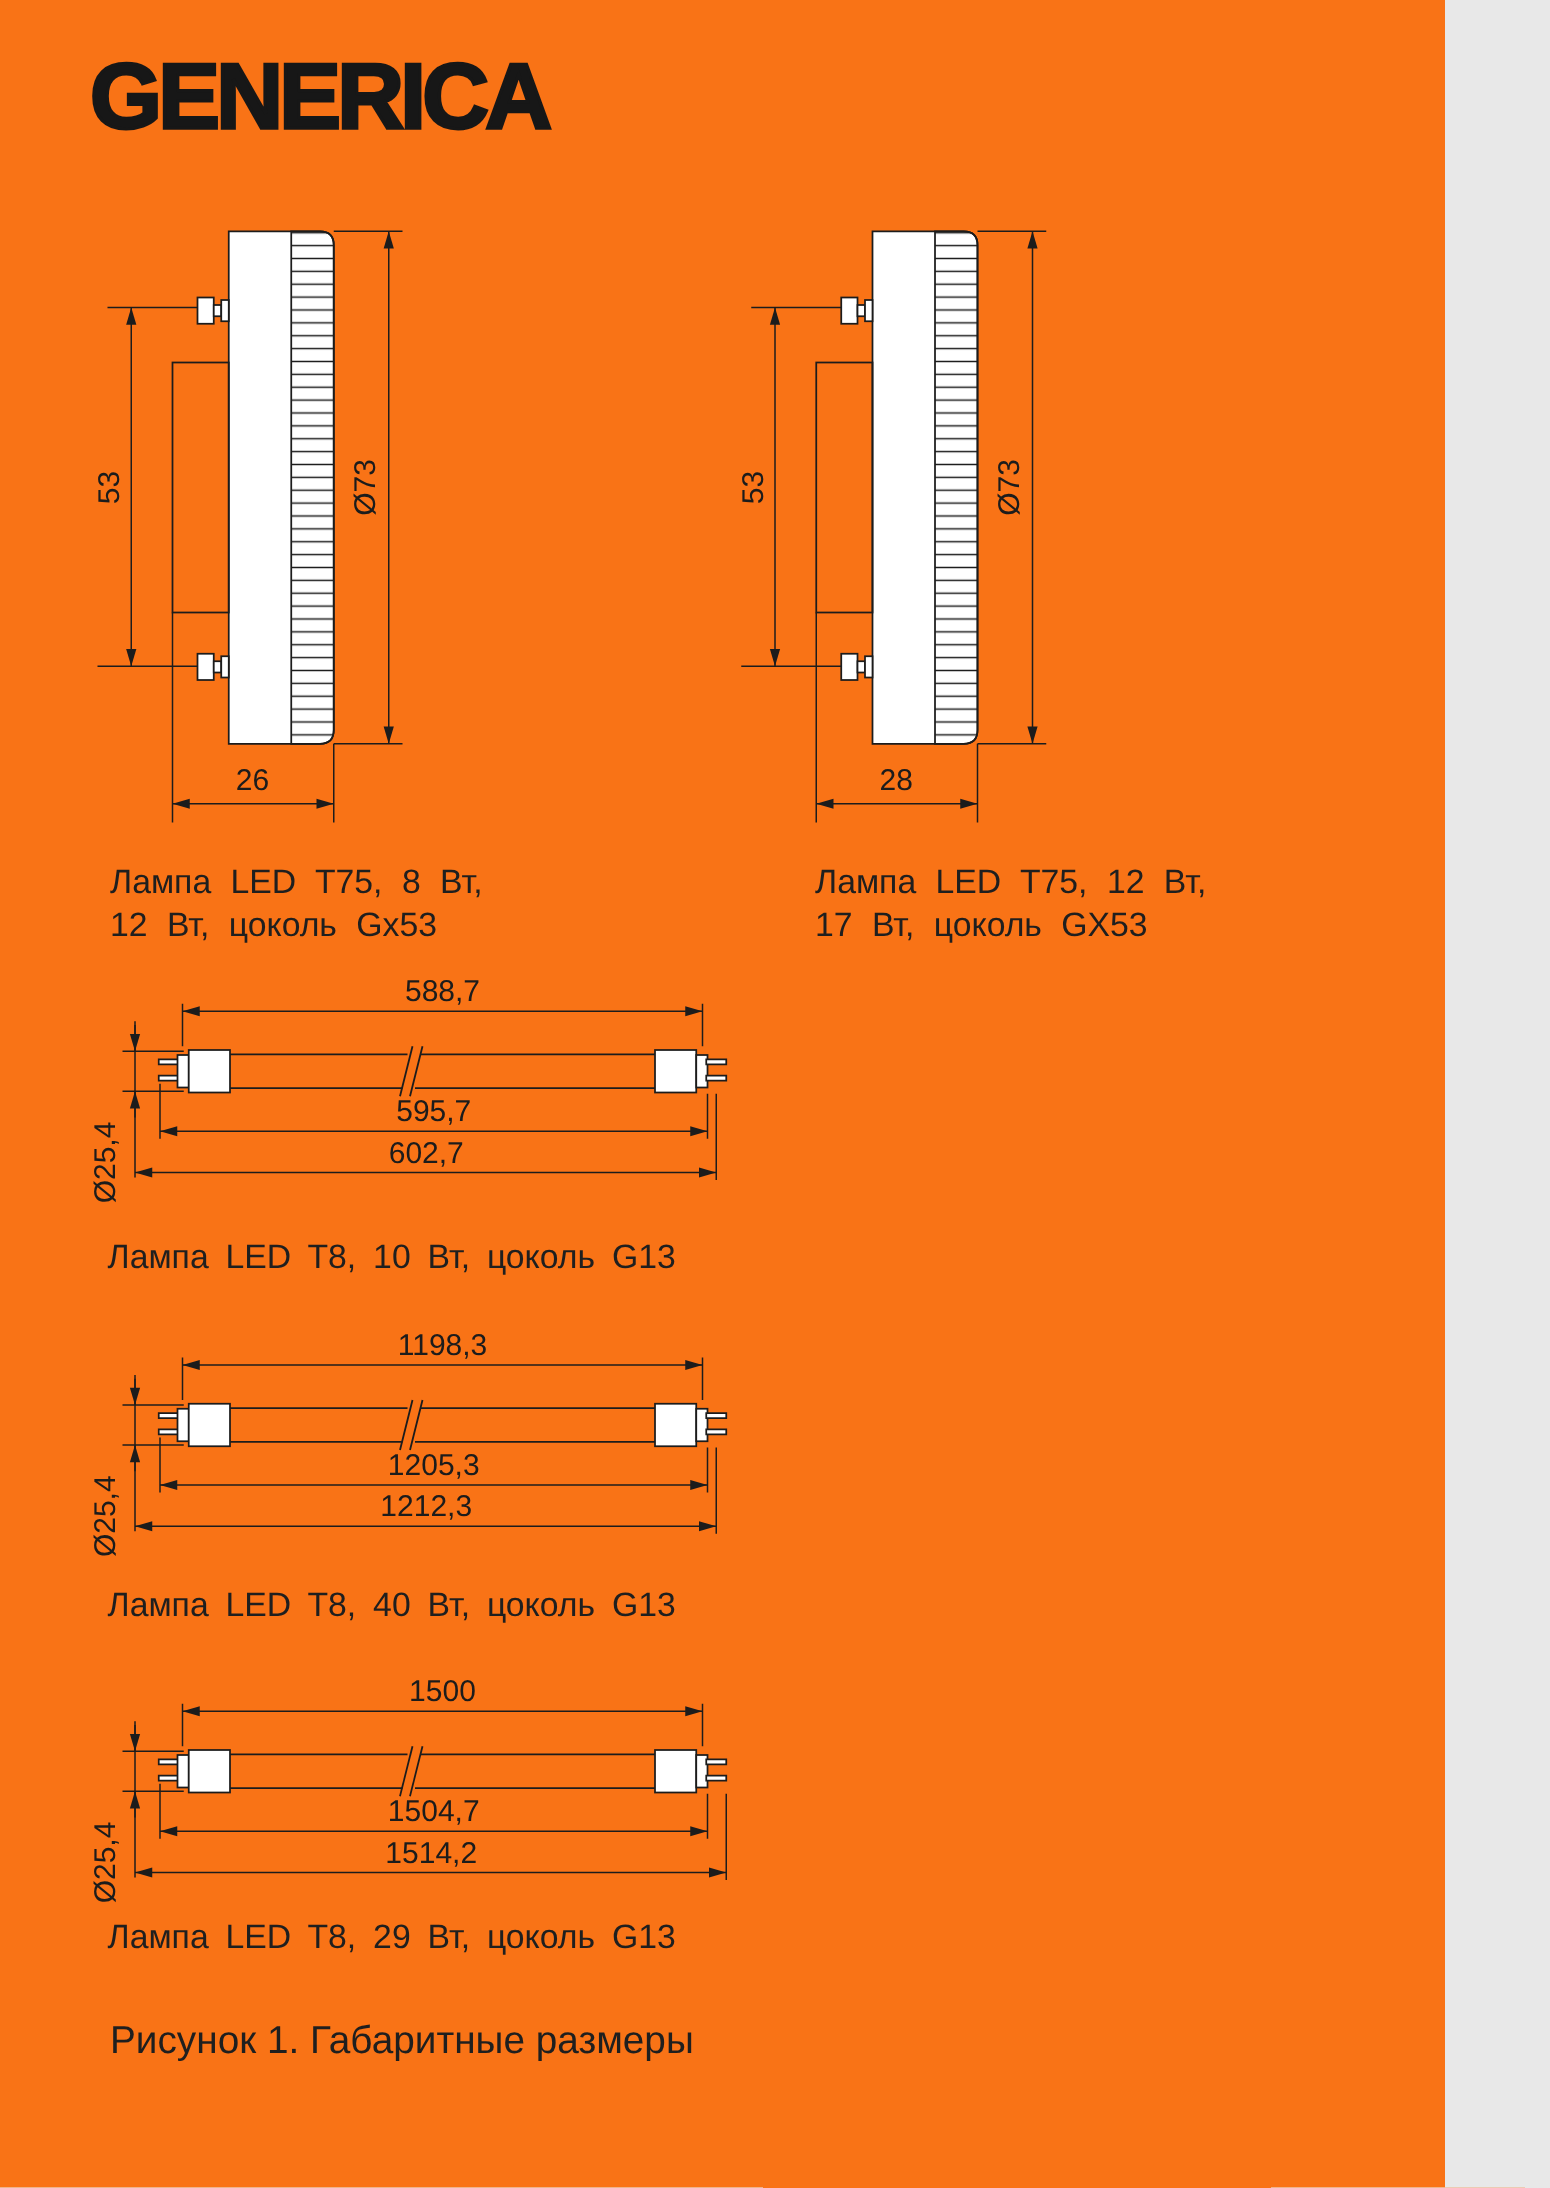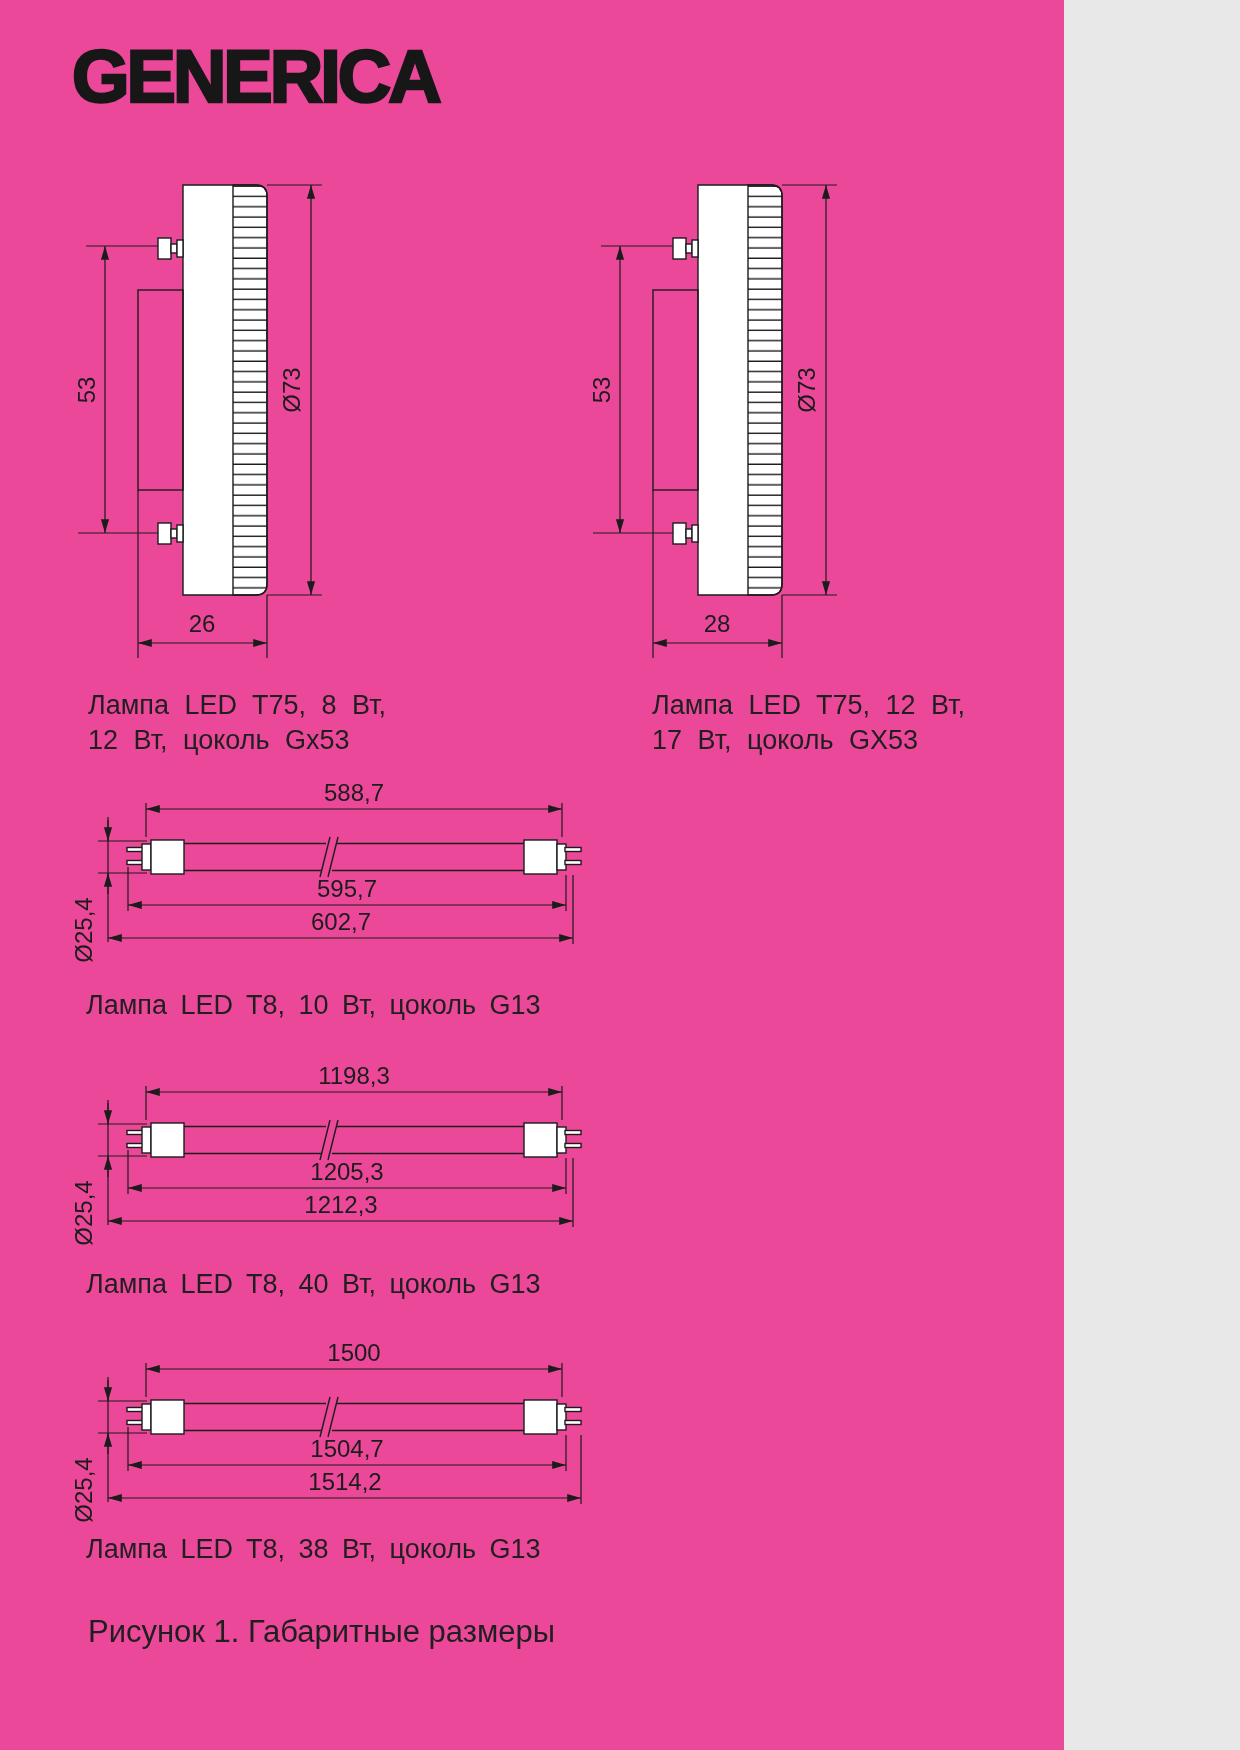--- a/index.html
+++ b/index.html
@@ -1,19 +1,19 @@
 <!DOCTYPE html>
 <html><head>
 <meta charset="utf-8">
 <style>
   html,body{margin:0;padding:0;background:#e8e8e8;}
   .page{
     position:relative;
-    width:1064px;height:1750px;
-    background:#ec4899;
+    width:1156px;height:1750px;
+    background:#f97316;
     font-family:"Liberation Sans", sans-serif;
     color:#1c1c1c;
     overflow:hidden;
   }
   .logo{
     position:absolute;left:72px;top:40px;
     font-size:74px;font-weight:bold;letter-spacing:-3px;line-height:1;
     color:#171717;
     -webkit-text-stroke:2.6px #171717;
   }
@@ -291,18 +291,18 @@
       <line class="dim" x1="58" y1="125" x2="496" y2="125" marker-start="url(#t3a)" marker-end="url(#t3a)"></line>
       <text class="dtxt" text-anchor="middle" x="277" y="117">1504,7</text>
     </g>
     <g>
       <line class="dim" x1="511" y1="95" x2="511" y2="164"></line>
       <line class="dim" x1="38" y1="158" x2="511" y2="158" marker-start="url(#t3a)" marker-end="url(#t3a)"></line>
       <text class="dtxt" text-anchor="middle" x="275" y="150">1514,2</text>
     </g>
   </svg>
   <div class="caption" style="left:86px;top:1532px;word-spacing:6px;">
-    <div>Лампа LED T8, 38 Вт, цоколь G13</div>
+    <div>Лампа LED T8, 29 Вт, цоколь G13</div>
   </div>
 
   <div class="fig-caption">Рисунок 1. Габаритные размеры</div>
 
 </div>
 
 </body></html>

